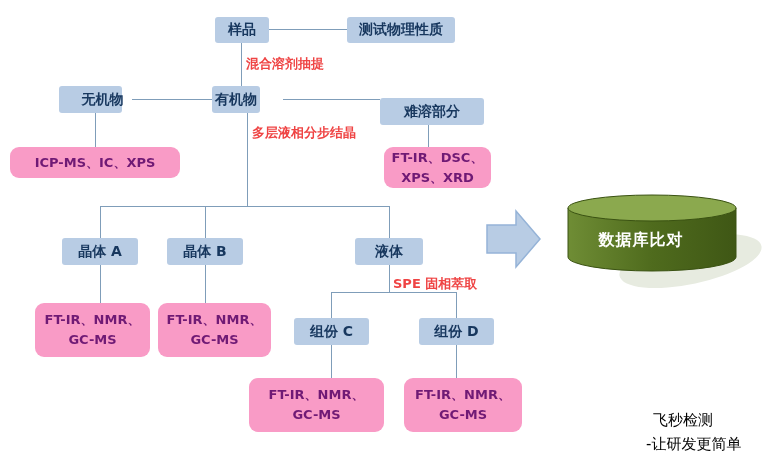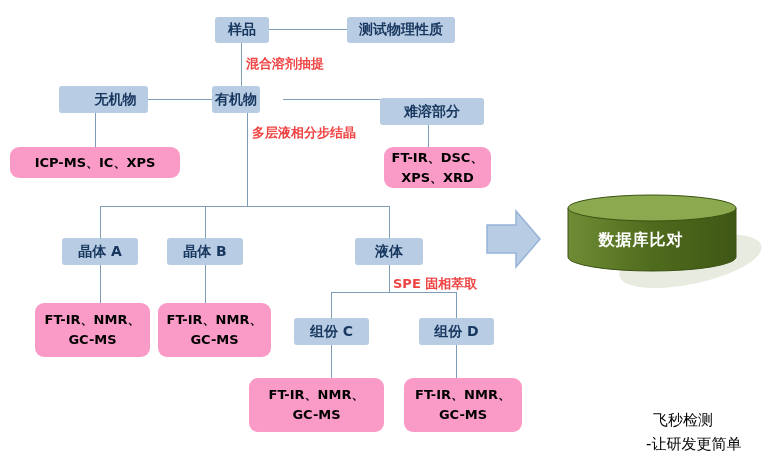--- a/index.html
+++ b/index.html
@@ -7,21 +7,21 @@
   body { font-family:"DejaVu Sans","Liberation Sans",sans-serif; }
   .canvas { position:relative; width:771px; height:468px; background:#ffffff; overflow:hidden; }
 
   .node {
     position:absolute; background:#b8cce4; color:#17375e;
     font-weight:bold; font-size:14px; border-radius:3px;
     display:flex; align-items:center; justify-content:center;
     white-space:nowrap;
   }
   .pink {
-    position:absolute; background:#f99bc6; color:#000000;
+    position:absolute; background:#f99bc6; color:#701a75;
     font-weight:bold; font-size:13px; border-radius:9px;
     display:flex; flex-direction:column; align-items:center; justify-content:center;
     line-height:20px; text-align:center; white-space:nowrap;
   }
   .hline, .vline { position:absolute; background:#7f9db9; }
   .hline { height:1px; }
   .vline { width:1px; }
 
   .plabel {
     position:absolute; color:#ef4444; font-weight:bold;
@@ -64,21 +64,21 @@
   <div class="vline" style="left:456px; top:292px; height:26px;"></div>
   <div class="vline" style="left:331px; top:345px; height:33px;"></div>
   <div class="vline" style="left:456px; top:345px; height:33px;"></div>
 
   <div class="node" style="left:215px; top:17px;  width:54px;  height:26px;">
       <span>样品</span>
     </div>
   <div class="node" style="left:347px; top:17px;  width:108px; height:26px;">
       <span>测试物理性质</span>
     </div>
-  <div class="node" style="left:59px;  top:86px;  width:89px;  height:27px;padding-left:24px;">
+  <div class="node" style="left:59px;  top:86px;  width:63px;  height:27px;padding-left:24px;">
       <span>无机物</span>
     </div>
   <div class="node" style="left:212px; top:86px;  width:48px;  height:27px;">
       <span>有机物</span>
     </div>
   <div class="node" style="left:380px; top:86px;  width:104px;  height:27px;margin-top:12px;">
       <span>难溶部分</span>
     </div>
   <div class="node" style="left:62px;  top:238px; width:76px;  height:27px;">
       <span>晶体 A</span>

